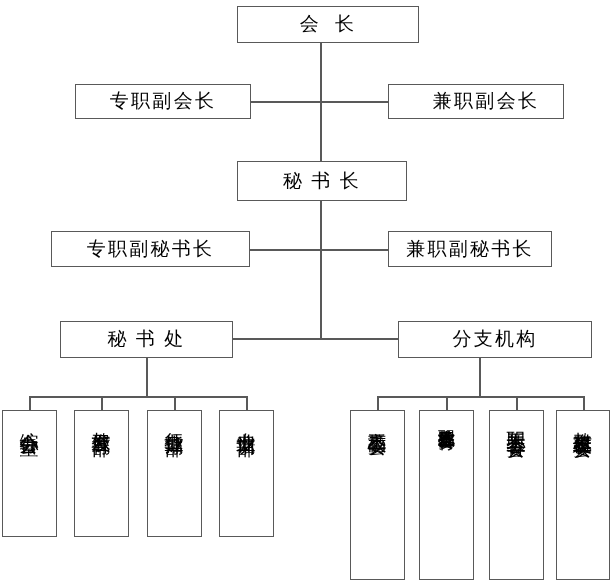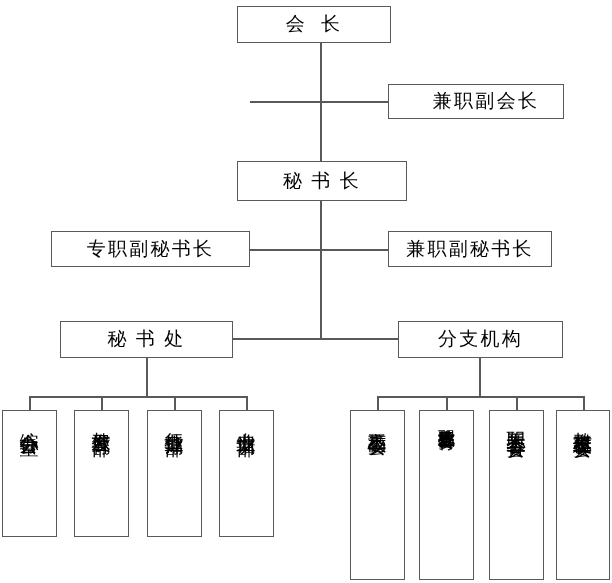--- a/index.html
+++ b/index.html
@@ -90,24 +90,27 @@
   <div class="line v" style="left:246px; top:396px; height:14px;"></div>
 
   <div class="line v" style="left:479px; top:358px; height:39px;"></div>
 
   <div class="line h" style="left:377px; top:396px; width:206px;"></div>
   <div class="line v" style="left:377px; top:396px; height:14px;"></div>
   <div class="line v" style="left:446px; top:396px; height:14px;"></div>
   <div class="line v" style="left:516px; top:396px; height:14px;"></div>
   <div class="line v" style="left:583px; top:396px; height:14px;"></div>
 
-  <div class="node" style="left:237px; top:6px; width:154px; height:37px;">
+  <div class="node" style="left:237px; top:6px; width:182px; height:37px;">
     <span class="label">会  长</span>
   </div>
 
+  <div class="node" style="left:75px; top:84px; width:176px; height:35px;">
+    <span class="label">专职副会长</span>
+  </div>
 
   <div class="node" style="left:388px; top:84px; width:176px; height:35px;padding-left:20px;">
     <span class="label">兼职副会长</span>
   </div>
 
   <div class="node" style="left:237px; top:161px; width:170px; height:40px;">
     <span class="label">秘 书 长</span>
   </div>
 
   <div class="node" style="left:51px; top:231px; width:199px; height:36px;">
@@ -115,21 +118,21 @@
   </div>
 
   <div class="node" style="left:388px; top:231px; width:164px; height:36px;">
     <span class="label">兼职副秘书长</span>
   </div>
 
   <div class="node" style="left:60px; top:321px; width:173px; height:37px;">
     <span class="label">秘 书 处</span>
   </div>
 
-  <div class="node" style="left:398px; top:321px; width:165px; height:37px;">
+  <div class="node" style="left:398px; top:321px; width:194px; height:37px;">
     <span class="label">分支机构</span>
   </div>
 
   <div class="node vert" style="left:2px; top:410px; width:55px; height:127px;">
     <span class="label">综合办公室</span>
   </div>
   <div class="node vert" style="left:74px; top:410px; width:55px; height:127px;">
     <span class="label">教育发展部</span>
   </div>
   <div class="node vert" style="left:147px; top:410px; width:55px; height:127px;">

